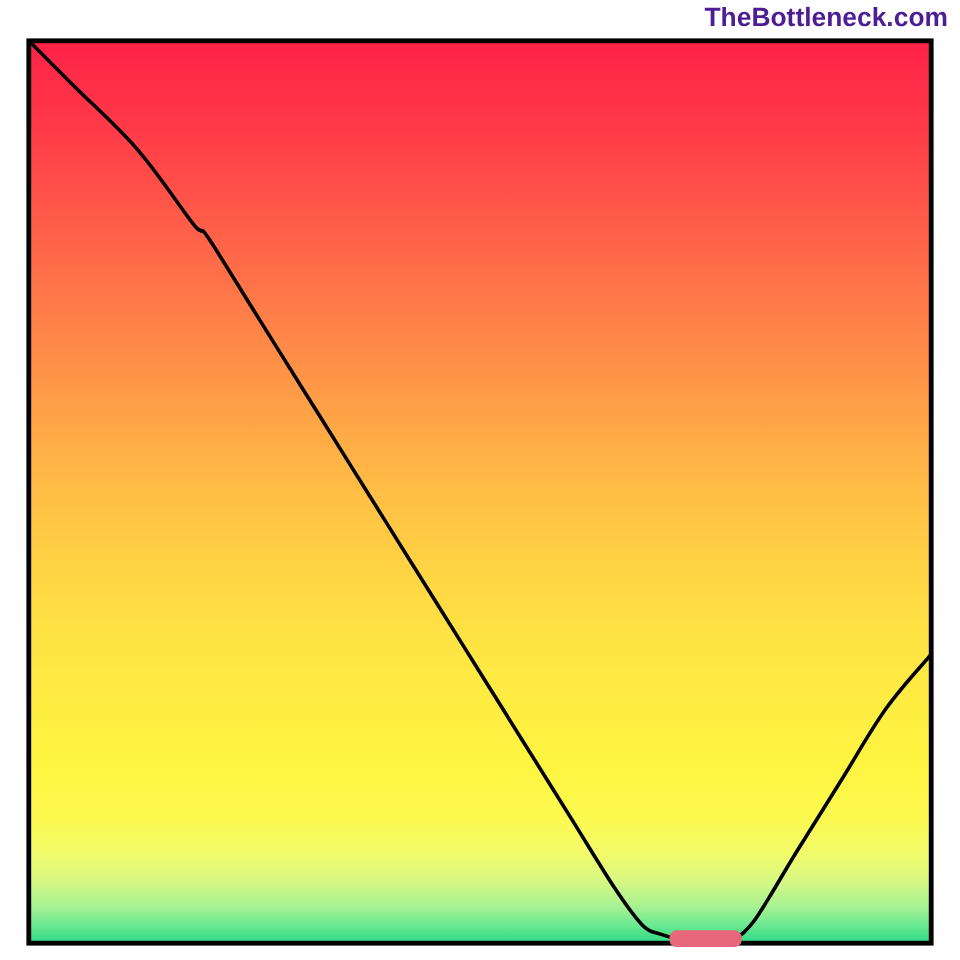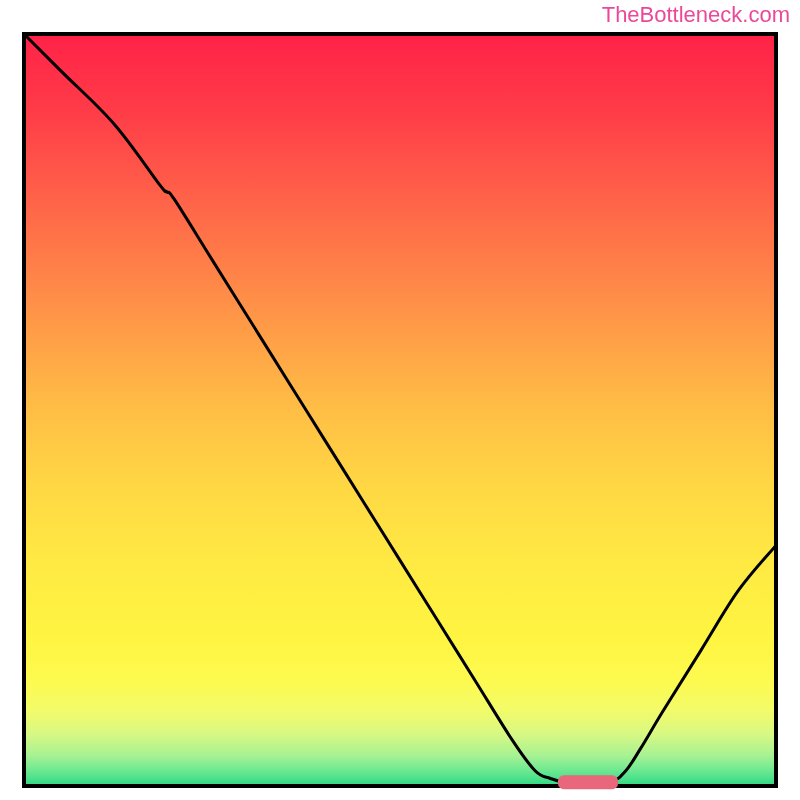--- a/index.html
+++ b/index.html
@@ -9,22 +9,22 @@
     height: 800px;
     background: #ffffff;
     font-family: Arial, sans-serif;
     position: relative;
   }
   .watermark {
     position: absolute;
     top: 2px;
     right: 10px;
     font-size: 22px;
-    color: #ec4899;
-    font-weight: normal;
+    color: #4c1d95;
+    font-weight: bold;
     letter-spacing: 0;
   }
   .chart-container {
     position: absolute;
     top: 30px;
     left: 20px;
     width: 760px;
     height: 760px;
   }
   svg {

